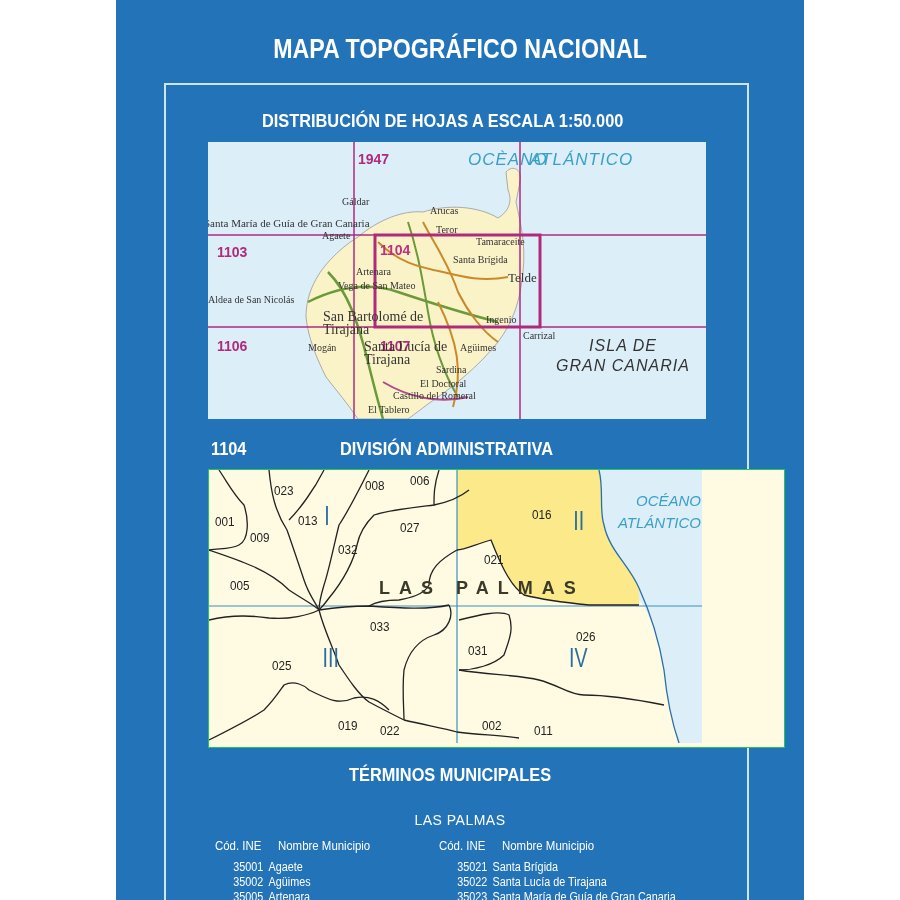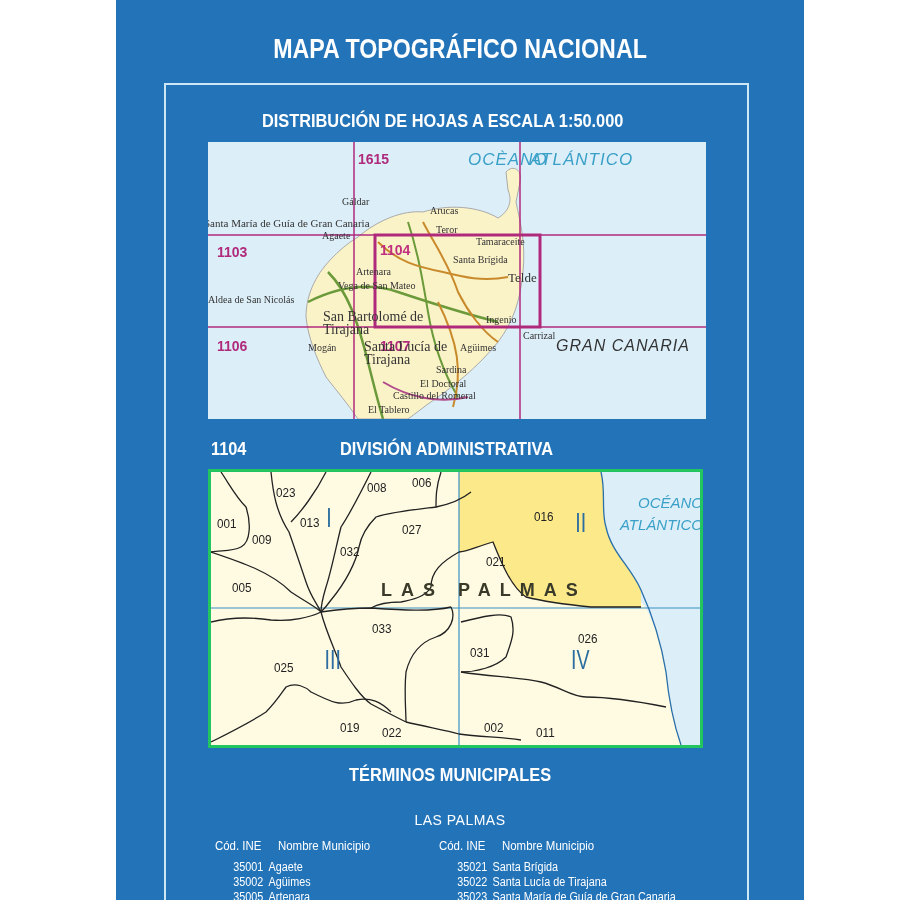--- a/index.html
+++ b/index.html
@@ -34,22 +34,22 @@
     }
     .dist-map svg { position: absolute; left: 0; top: 0; }
     .sheet-num { position: absolute; color: #b02a7c; font-weight: bold; font-size: 14px; }
     .ocean-lbl { position: absolute; color: #3aa0c8; font-style: italic; font-size: 17px; letter-spacing: 1px; }
     .place-lbl { position: absolute; color: #333; font-family: "Liberation Serif", serif; font-size: 10px; white-space: nowrap; }
     .city-lbl { position: absolute; color: #333; font-family: "Liberation Serif", serif; font-size: 17px; white-space: nowrap; text-align: center; line-height: 16px; }
     .island-lbl { position: absolute; color: #333; font-style: italic; font-size: 16px; letter-spacing: 1px; text-align: center; line-height: 20px; }
 
     
     .admin-map {
-      position: absolute; left: 208px; top: 469px; width: 495px; height: 279px;
-      background: #fffbe3; border: 3px solid #22c55e; overflow: hidden;
+      position: absolute; left: 208px; top: 469px; width: 577px; height: 279px;
+      background: #fffbe3; border: 1px solid #22c55e; overflow: hidden;
     }
     .admin-map svg { position: absolute; left: 0; top: 0; }
     .code-lbl { position: absolute; font-size: 13px; color: #222; transform: scaleX(0.9); }
     .quad-lbl { position: absolute; font-size: 28px; color: #2c6e9f; transform: scaleX(0.7); }
     .admin-ocean { position: absolute; color: #3aa0c8; font-style: italic; font-size: 15px; text-align: center; line-height: 22px; }
     .admin-city { position: absolute; font-weight: bold; font-size: 18px; letter-spacing: 9px; color: #3a3a2a; }
 
     
     .province { position: absolute; left: 116px; width: 688px; top: 812px; text-align: center; color: #ffffff; font-size: 14px; letter-spacing: 0.5px; }
     .col-head { position: absolute; top: 838px; color: #ffffff; font-size: 13px; white-space: nowrap; transform: scaleX(0.88); transform-origin: left center; }
@@ -79,30 +79,31 @@
     <path d="M230 160 C250 200 255 230 245 265" fill="none" stroke="#c98a2c" stroke-width="2"></path>
     <path d="M175 240 C200 255 230 262 260 255" fill="none" stroke="#b04a8a" stroke-width="2"></path>
 
     <line x1="146" y1="0" x2="146" y2="277" stroke="#b02a7c" stroke-width="1.5"></line>
     <line x1="312" y1="0" x2="312" y2="277" stroke="#b02a7c" stroke-width="1.5"></line>
     <line x1="0" y1="93" x2="498" y2="93" stroke="#b02a7c" stroke-width="1.5"></line>
     <line x1="0" y1="185" x2="498" y2="185" stroke="#b02a7c" stroke-width="1.5"></line>
 
     <rect x="167" y="93" width="165" height="92" fill="none" stroke="#b02a7c" stroke-width="3"></rect>
   </svg>
-  <div class="sheet-num" style="left:150px;top:9px;">1615</div>
+  <div class="sheet-num" style="left:150px;top:9px;">1947</div>
   <div class="sheet-num" style="left:9px;top:102px;">1103</div>
   <div class="sheet-num" style="left:172px;top:100px;color:#c0307f;">1104</div>
   <div class="sheet-num" style="left:9px;top:196px;">1106</div>
   <div class="sheet-num" style="left:172px;top:196px;">1107</div>
 
   <div class="ocean-lbl" style="left:224px;top:8px;margin-left:36px;">OCÈANO</div>
   <div class="ocean-lbl" style="left:322px;top:8px;">ATLÁNTICO</div>
 
   <div class="island-lbl" style="left:330px;top:194px;width:170px;">
+    <div>ISLA DE</div>
     <div>GRAN CANARIA</div>
   </div>
 
   <div class="place-lbl" style="left:134px;top:54px;">Gáldar</div>
   <div class="place-lbl" style="left:-4px;top:75px;font-size:11px;">Santa María de Guía de Gran Canaria</div>
   <div class="place-lbl" style="left:114px;top:88px;">Agaete</div>
   <div class="place-lbl" style="left:222px;top:63px;">Arucas</div>
   <div class="place-lbl" style="left:228px;top:82px;">Teror</div>
   <div class="place-lbl" style="left:268px;top:94px;">Tamaraceite</div>
   <div class="place-lbl" style="left:245px;top:112px;">Santa Brígida</div>

